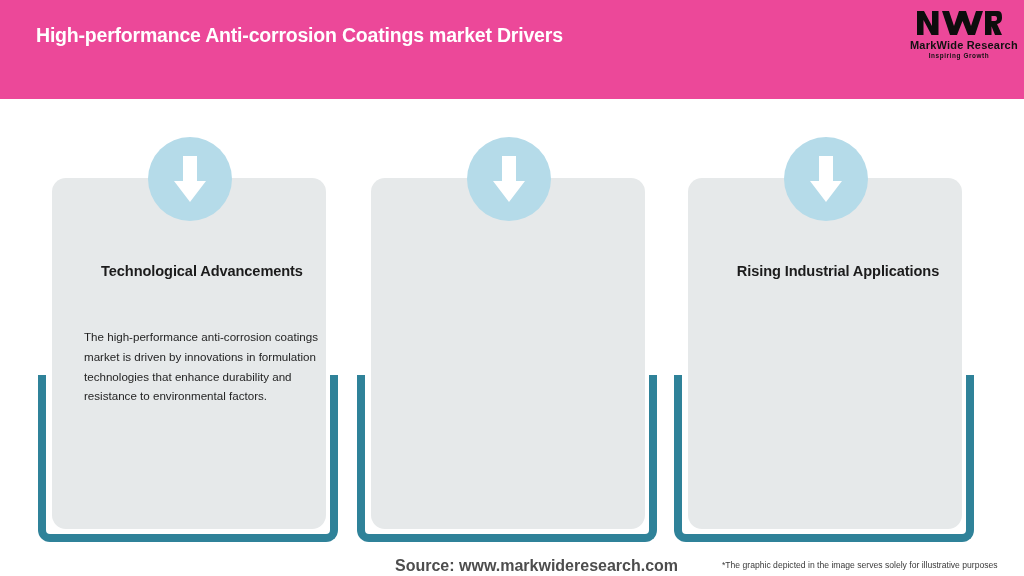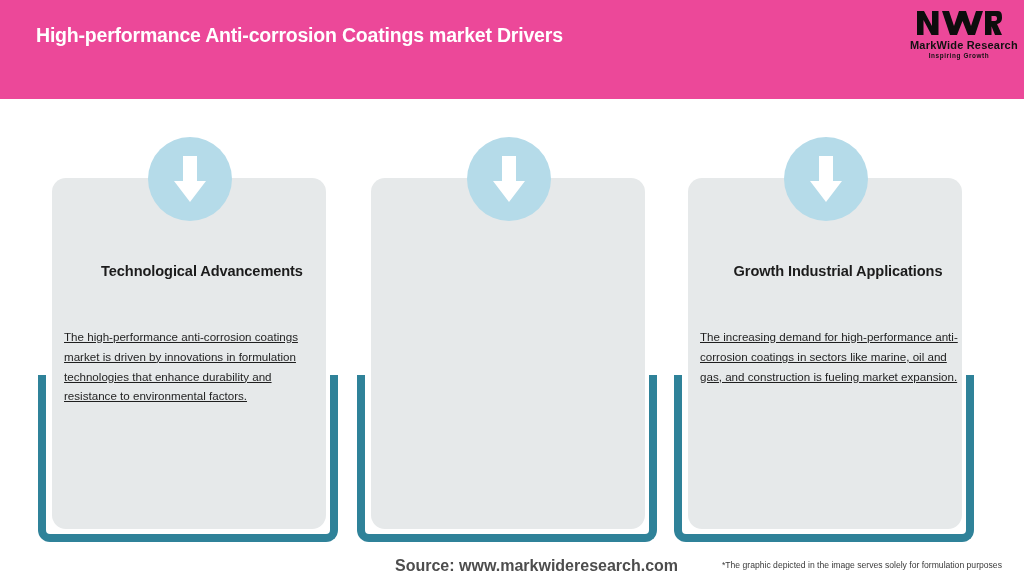--- a/index.html
+++ b/index.html
@@ -146,27 +146,26 @@
     text-align: center;
     font-size: 14.6px;
     font-weight: bold;
     color: #1c1c1c;
     letter-spacing: -0.1px;
     margin-left: 13px;
   }
 
   .card-body {
     position: absolute;
-    left: 28px;
+    left: 48px;
     top: 228px;
     width: 254px;
     font-size: 11.6px;
     line-height: 19.8px;
     color: #1f1f1f;
-    text-decoration: underline;
   }
   .card-3 .card-body { width: 262px; }
 
   
   .footer-source {
     position: absolute;
     left: 395px;
     top: 557px;
     font-size: 16px;
     font-weight: bold;
@@ -226,20 +225,19 @@
   </div>
 
   <div class="card card-3">
     <div class="card-frame"></div>
     <div class="card-panel"></div>
     <div class="card-badge">
       <svg viewBox="0 0 36 50" aria-hidden="true">
         <polygon points="11,2 25,2 25,27 34,27 18,48 2,27 11,27" fill="#ffffff"></polygon>
       </svg>
     </div>
-    <div class="card-heading">Growth Industrial Applications</div>
-    <div class="card-body">The increasing demand for high-performance anti-corrosion coatings in sectors like marine, oil and gas, and construction is fueling market expansion.</div>
+    <div class="card-heading">Rising Industrial Applications</div>
   </div>
 
 </div>
 
 <div class="footer-source">Source: www.markwideresearch.com</div>
-<div class="footer-note">*The graphic depicted in the image serves solely for formulation purposes</div>
+<div class="footer-note">*The graphic depicted in the image serves solely for illustrative purposes</div>
 
 </body></html>

